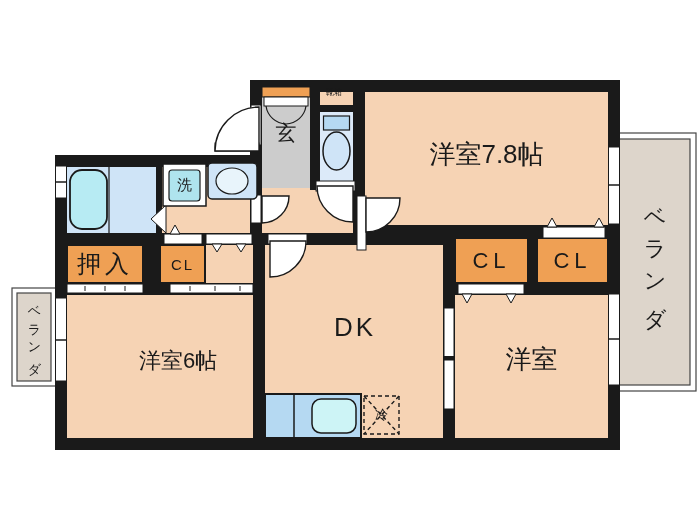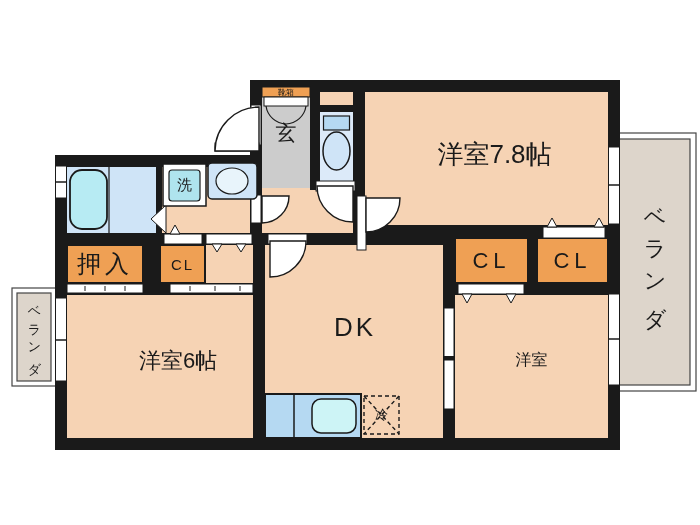--- a/index.html
+++ b/index.html
@@ -145,31 +145,31 @@
     <line x1="294" y1="394" x2="294" y2="438" stroke="#1a1a1a" stroke-width="1.5"></line>
     <rect x="312" y="399" width="44" height="34" rx="9" fill="var(--c-sink-cyan,#cdf4f6)" stroke="#1a1a1a" stroke-width="1.5"></rect>
     <g stroke="#1a1a1a" stroke-width="1.4" stroke-dasharray="4,3" fill="none">
       <rect x="364" y="396" width="35" height="38"></rect>
       <line x1="364" y1="396" x2="399" y2="434"></line>
       <line x1="399" y1="396" x2="364" y2="434"></line>
     </g>
   </g>
 </svg>
 
-  <div class="lbl" style="left:365px;top:138px;width:243px;height:32px;font-size:26px;padding-left:8px;">洋室7.8帖</div>
+  <div class="lbl" style="left:365px;top:138px;width:243px;height:32px;font-size:26px;">洋室7.8帖</div>
   <div class="lbl" style="left:67px;top:348px;width:222px;height:26px;font-size:22px;">洋室6帖</div>
-  <div class="lbl twoline" style="left:455px;top:328px;width:153px;height:64px;font-size:16px;">
+  <div class="lbl twoline" style="left:455px;top:328px;width:153px;height:64px;font-size:26px;">
     <div>洋室</div>
   </div>
   <div class="lbl twoline" style="left:267px;top:296px;width:176px;height:64px;font-size:26px;">
     <div style="letter-spacing:3px;">DK</div>
   </div>
   <div class="lbl" style="left:67px;top:245px;width:76px;height:38px;font-size:24px;letter-spacing:4px;">押入</div>
   <div class="lbl" style="left:160px;top:245px;width:45px;height:38px;font-size:15px;letter-spacing:2px;">CL</div>
   <div class="lbl" style="left:455px;top:238px;width:73px;height:45px;font-size:22px;letter-spacing:5px;">CL</div>
   <div class="lbl" style="left:537px;top:238px;width:71px;height:45px;font-size:22px;letter-spacing:5px;">CL</div>
   <div class="lbl" style="left:262px;top:120px;width:48px;height:26px;font-size:21px;">玄</div>
-  <div class="lbl" style="left:262px;top:87px;width:48px;height:10px;font-size:8px;">靴箱</div>
+  <div class="lbl" style="left:262px;top:87px;width:48px;height:10px;font-size:8px;padding-left:48px;">靴箱</div>
   <div class="lbl" style="left:169px;top:170px;width:31px;height:31px;font-size:15px;">洗</div>
   <div class="lbl" style="left:364px;top:400px;width:35px;height:30px;font-size:13px;">冷</div>
   <div class="lbl vtext" style="left:641px;top:192px;width:28px;height:180px;font-size:22px;letter-spacing:8px;">ベランダ</div>
   <div class="lbl vtext" style="left:25px;top:296px;width:18px;height:84px;font-size:13px;letter-spacing:4px;">ベランダ</div>
 </div>
 
 </body></html>

